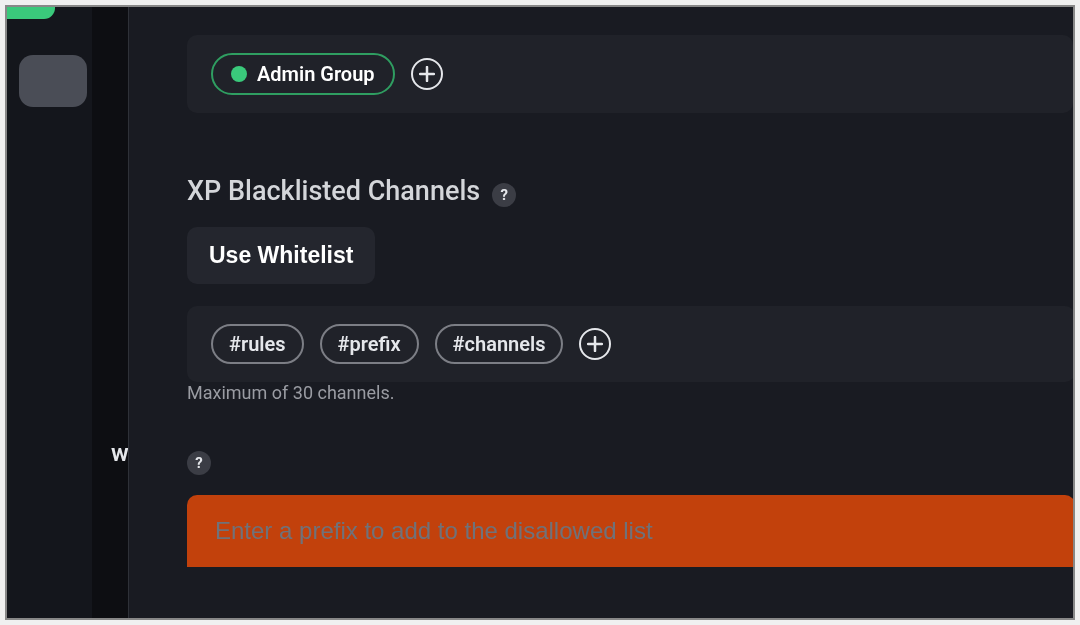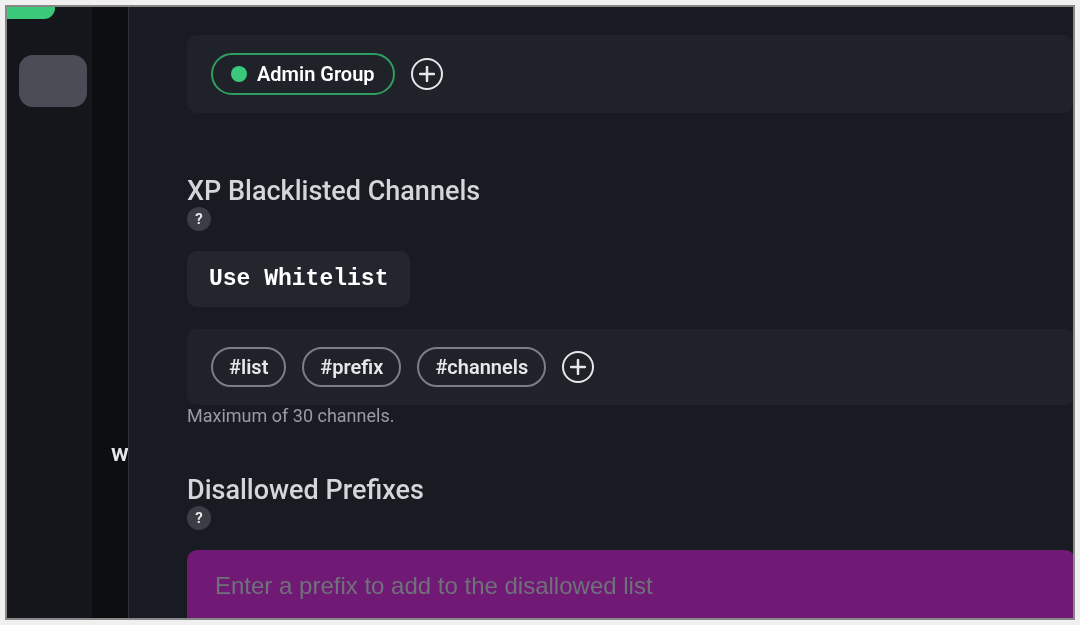--- a/index.html
+++ b/index.html
@@ -129,24 +129,24 @@
       background: transparent;
       display: inline-flex;
       align-items: center;
       justify-content: center;
       cursor: pointer;
     }
     .add-btn svg { width: 16px; height: 16px; }
 
     .section-title-row {
       display: flex;
-      align-items: flex-start;
+      align-items: flex-end;
+      gap: 12px;
       margin-top: 62px;
       margin-bottom: 20px;
-      flex-direction: column;
     }
     .section-title {
       font-size: 27px;
       color: #d4d6da;
       font-weight: 500;
     }
     .help-icon {
       width: 24px;
       height: 24px;
       border-radius: 50%;
@@ -162,34 +162,33 @@
     .whitelist-btn {
       background: #24262e;
       border: none;
       border-radius: 10px;
       color: #fff;
       font-size: 23px;
       font-weight: 700;
       padding: 15px 22px;
       cursor: pointer;
       margin-bottom: 22px;
-      font-family: Liberation Mono, monospace;
     }
     .channels-panel { margin-right: -2px; }
     .helper-text {
       color: #9a9ca3;
       font-size: 18px;
     }
 
     .prefixes-title-row {
       margin-top: 48px;
       margin-bottom: 20px;
     }
     .prefix-input-wrap {
-      background: #701a75;
+      background: #c2410c;
       border-radius: 10px 10px 0 0;
       padding: 22px 28px;
       margin-right: -2px;
     }
     .prefix-input {
       width: 100%;
       background: transparent;
       border: none;
       outline: none;
       color: #e5e7eb;
@@ -227,34 +226,33 @@
     </div>
 
     <div class="section-title-row">
       <span class="section-title">XP Blacklisted Channels</span>
       <span class="help-icon">?</span>
     </div>
 
     <button class="whitelist-btn">Use Whitelist</button>
 
     <div class="chip-panel channels-panel">
-      <span class="chip chip-channel">#list</span>
+      <span class="chip chip-channel">#rules</span>
       <span class="chip chip-channel">#prefix</span>
       <span class="chip chip-channel">#channels</span>
       <button class="add-btn">
         <svg viewBox="0 0 16 16">
           <path d="M8 1v14M1 8h14" stroke="#e5e7eb" stroke-width="2.5" stroke-linecap="round" fill="none"></path>
         </svg>
       </button>
     </div>
 
     <div class="helper-text">Maximum of 30 channels.</div>
 
     <div class="section-title-row prefixes-title-row">
-      <span class="section-title">Disallowed Prefixes</span>
       <span class="help-icon">?</span>
     </div>
 
     <div class="prefix-input-wrap">
       <input class="prefix-input" type="text" placeholder="Enter a prefix to add to the disallowed list" style="">
     </div>
 
   </div>
 </div>
 

